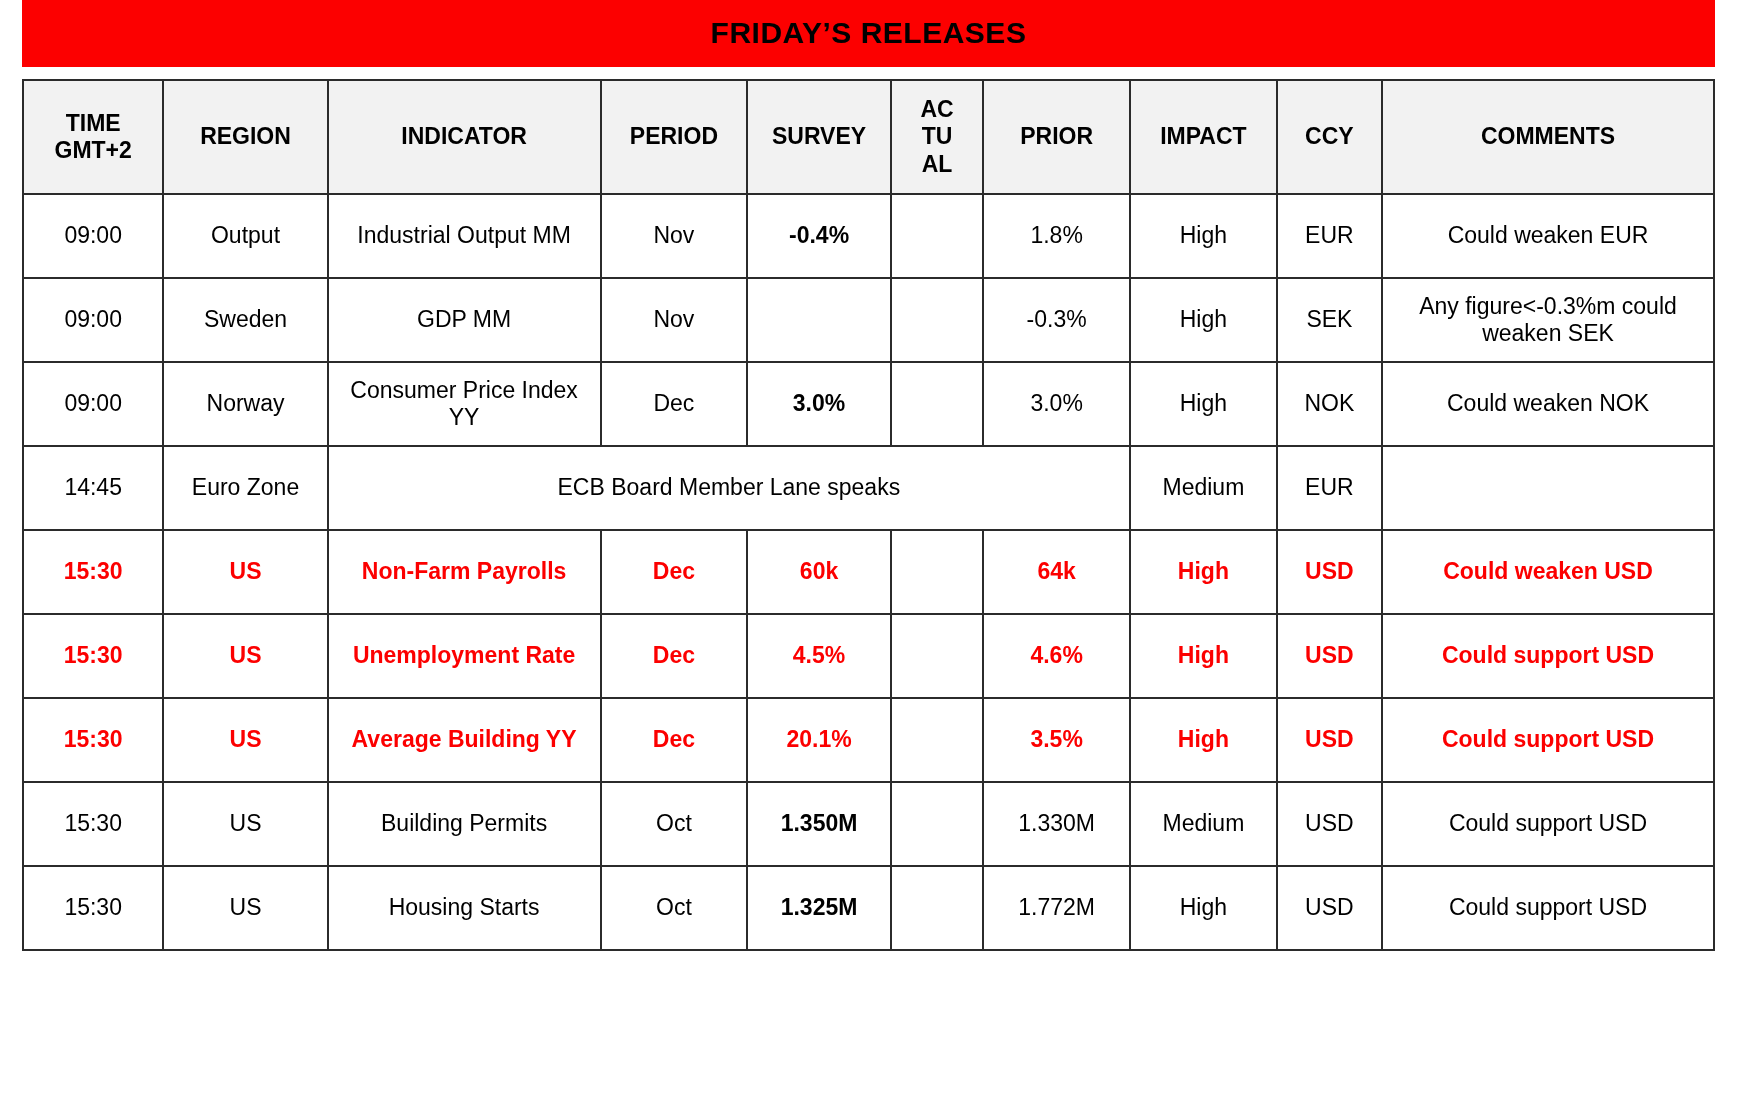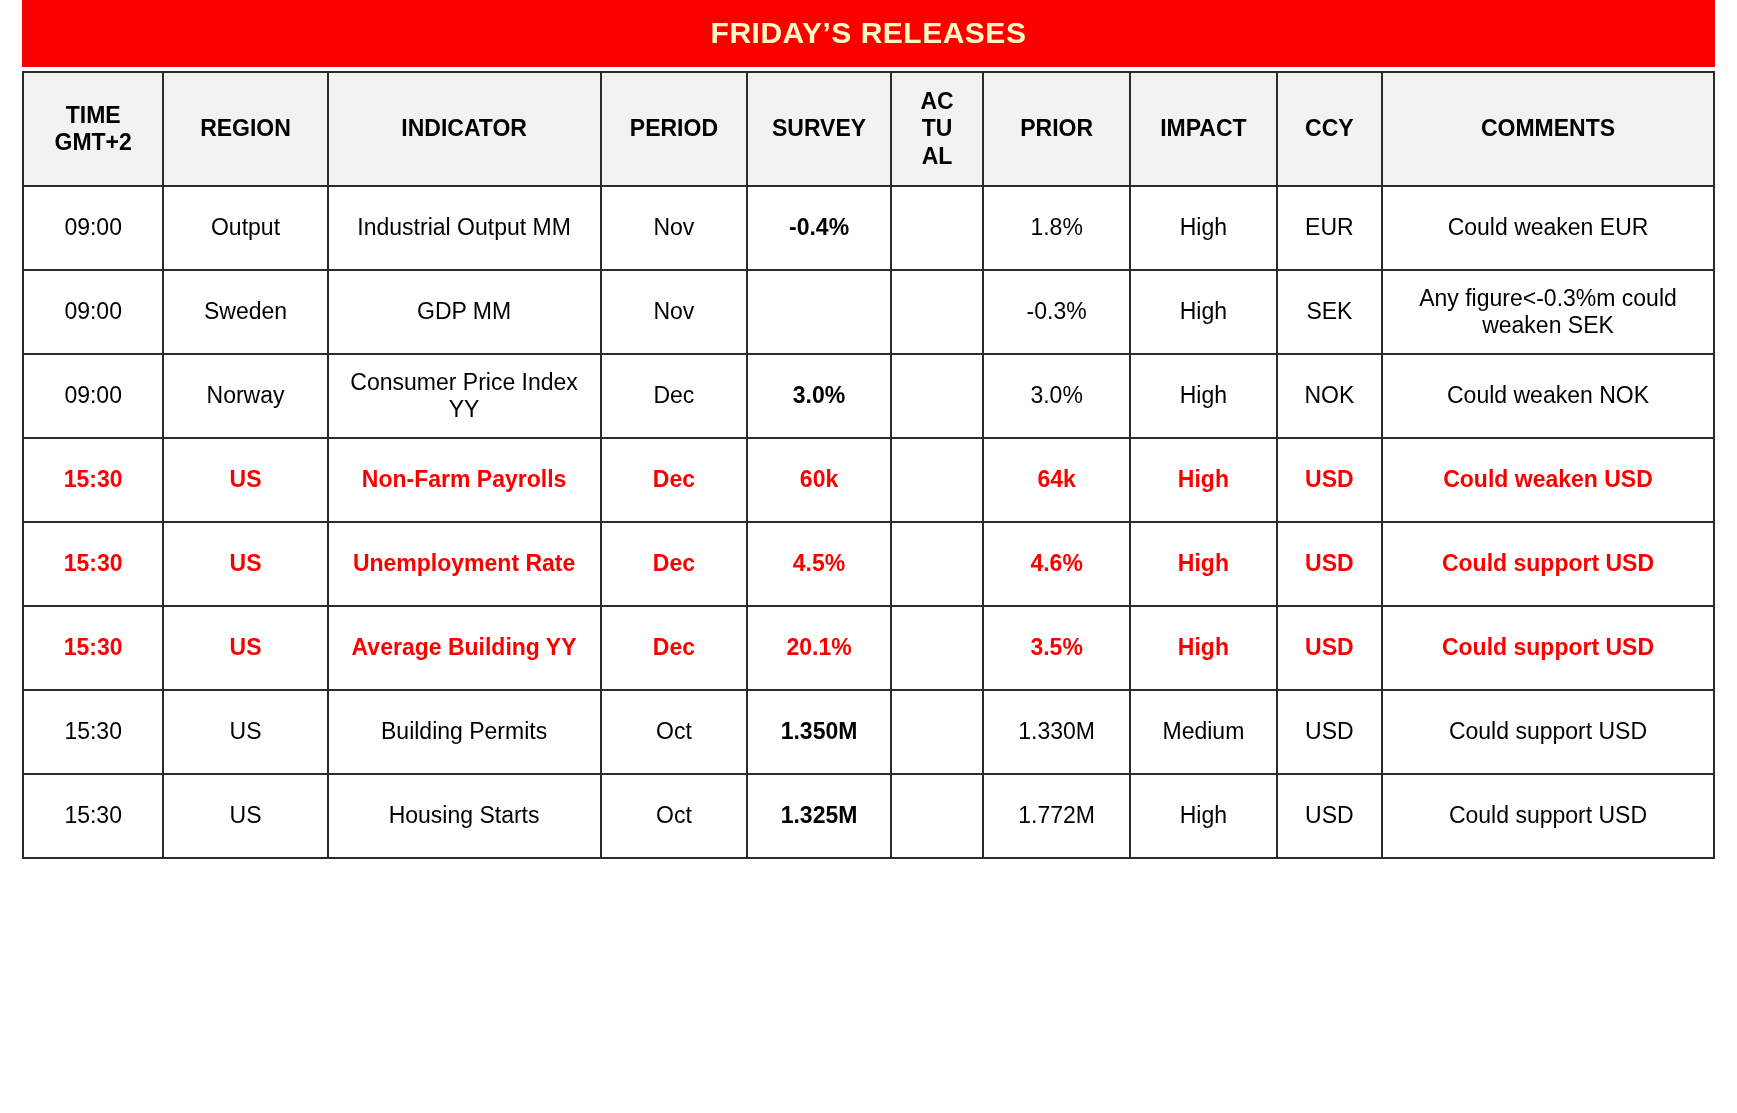--- a/index.html
+++ b/index.html
@@ -17,33 +17,33 @@
     width: 1737px;
     height: 1113px;
     background: #ffffff;
     box-sizing: border-box;
     padding: 0 22px 0 22px;
     display: flex;
     flex-direction: column;
   }
   .title-bar {
     background: #fc0000;
-    color: #fef9c3;
+    color: #000000;
     font-size: 30px;
     font-weight: bold;
     letter-spacing: 0.5px;
     text-align: center;
     padding: 16px 0 17px 0;
     margin-top: 0;
   }
   table.releases {
     border-collapse: collapse;
     width: 100%;
     table-layout: fixed;
-    margin-top: 4px;
+    margin-top: 12px;
   }
   table.releases th, table.releases td {
     border: 2px solid #2b2b2b;
     text-align: center;
     vertical-align: middle;
     font-size: 23px;
     color: #000000;
     padding: 6px 6px;
     line-height: 1.18;
     background: #ffffff;
@@ -131,20 +131,28 @@
           <td class="col-region">Norway</td>
           <td class="col-indicator">Consumer Price Index YY</td>
           <td class="col-period">Dec</td>
           <td class="col-survey">3.0%</td>
           <td class="col-actual"></td>
           <td class="col-prior">3.0%</td>
           <td class="col-impact">High</td>
           <td class="col-ccy">NOK</td>
           <td class="col-comments">Could weaken NOK</td>
         </tr>
+        <tr>
+          <td class="col-time">14:45</td>
+          <td class="col-region">Euro Zone</td>
+          <td class="col-indicator span-indicator" colspan="5">ECB Board Member Lane speaks</td>
+          <td class="col-impact">Medium</td>
+          <td class="col-ccy">EUR</td>
+          <td class="col-comments"></td>
+        </tr>
         <tr class="highlight">
           <td class="col-time">15:30</td>
           <td class="col-region">US</td>
           <td class="col-indicator">Non-Farm Payrolls</td>
           <td class="col-period">Dec</td>
           <td class="col-survey">60k</td>
           <td class="col-actual"></td>
           <td class="col-prior">64k</td>
           <td class="col-impact">High</td>
           <td class="col-ccy">USD</td>

